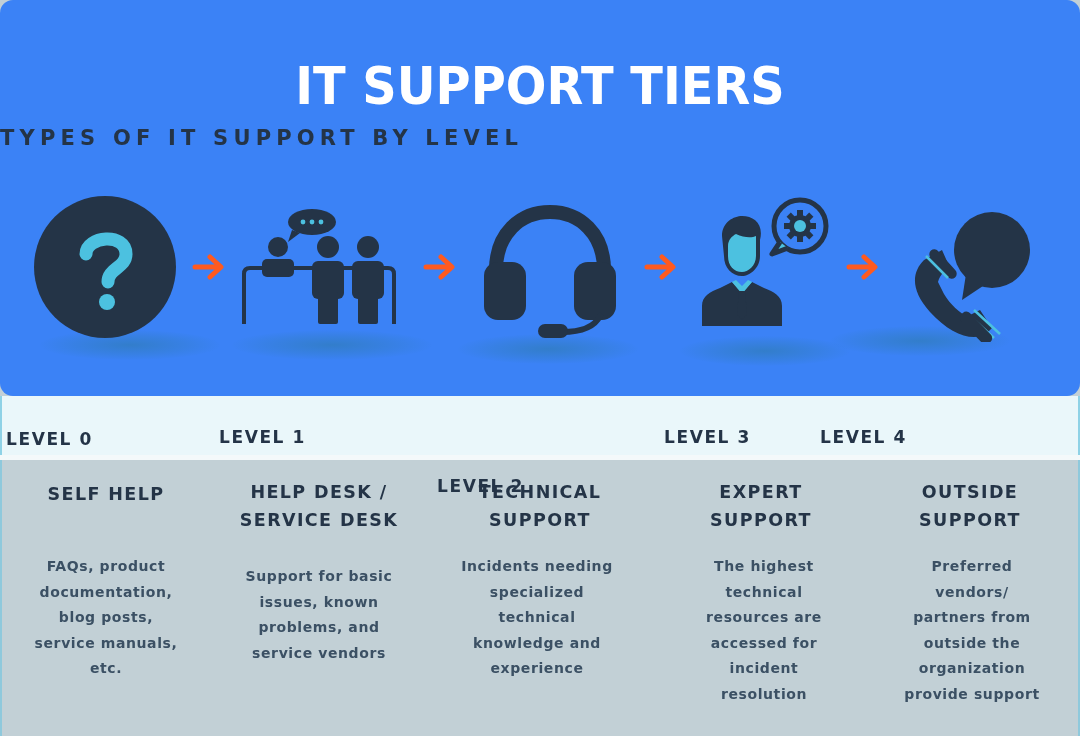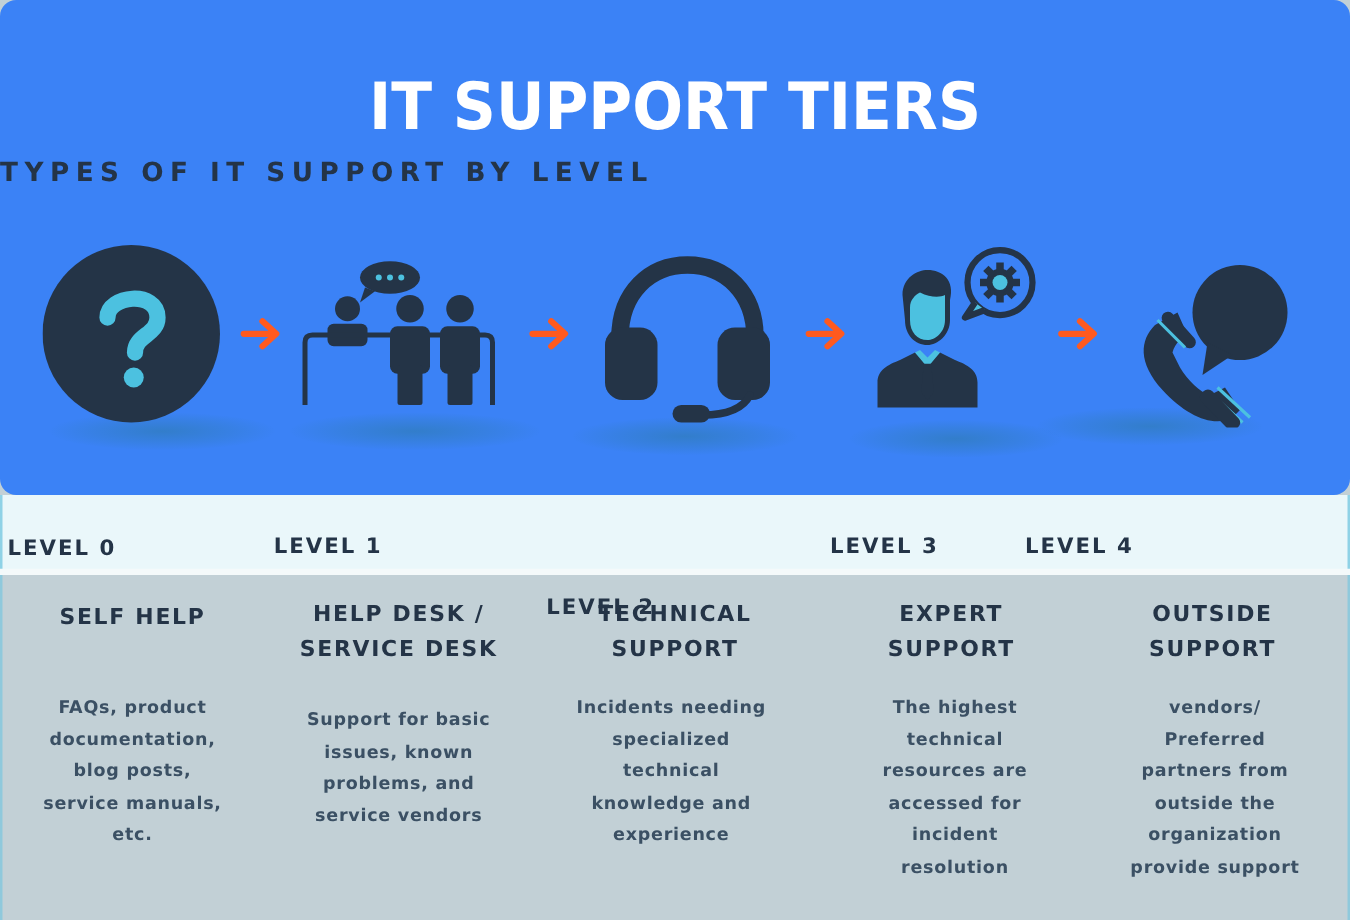--- a/index.html
+++ b/index.html
@@ -185,19 +185,19 @@
   <div>incident</div>
   <div>resolution</div>
 </div>
 
 <div class="level" style="left:820px; top:426px;">LEVEL 4</div>
 <div class="name" style="left:860px; top:478px;text-align:center;">
   <div>OUTSIDE</div>
   <div>SUPPORT</div>
 </div>
 <div class="desc" style="left:872px; width:200px; top:554px;">
+  <div>Preferred</div>
   <div>vendors/</div>
-  <div>Preferred</div>
   <div>partners from</div>
   <div>outside the</div>
   <div>organization</div>
   <div>provide support</div>
 </div>
 
 </body></html>

